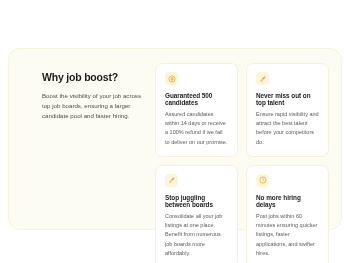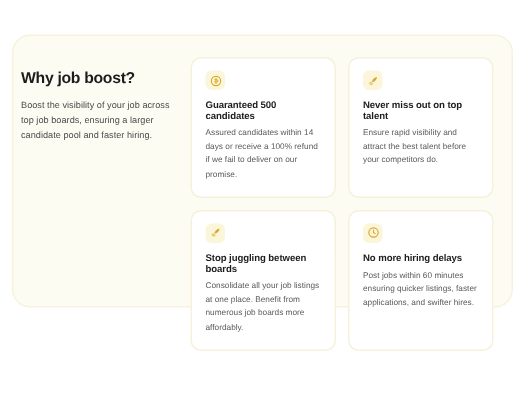--- a/index.html
+++ b/index.html
@@ -6,27 +6,27 @@
   html, body {
     width:350px; height:263px;
     background:#ffffff;
     font-family:"Liberation Sans", sans-serif;
     -webkit-font-smoothing:antialiased;
   }
   .page { position:relative; width:350px; height:263px; background:#ffffff; }
 
   .panel {
     position:absolute;
-    left:8px; top:23px;
+    left:8px; top:48px;
     width:334px; height:182px;
     background:#fdfcf3;
     border:1px solid #f7f2dd;
     border-radius:12px;
     display:flex;
-    padding:14px 12px 12px 0;
+    padding:14px 12px 12px 28px;
     gap:10px;
   }
 
   
   .intro { width:108px; flex:0 0 108px; padding-left:5px; padding-top:8px; }
   .intro-title {
     font-size:10.5px;
     font-weight:bold;
     color:#1c1c1c;
     letter-spacing:-0.2px;

